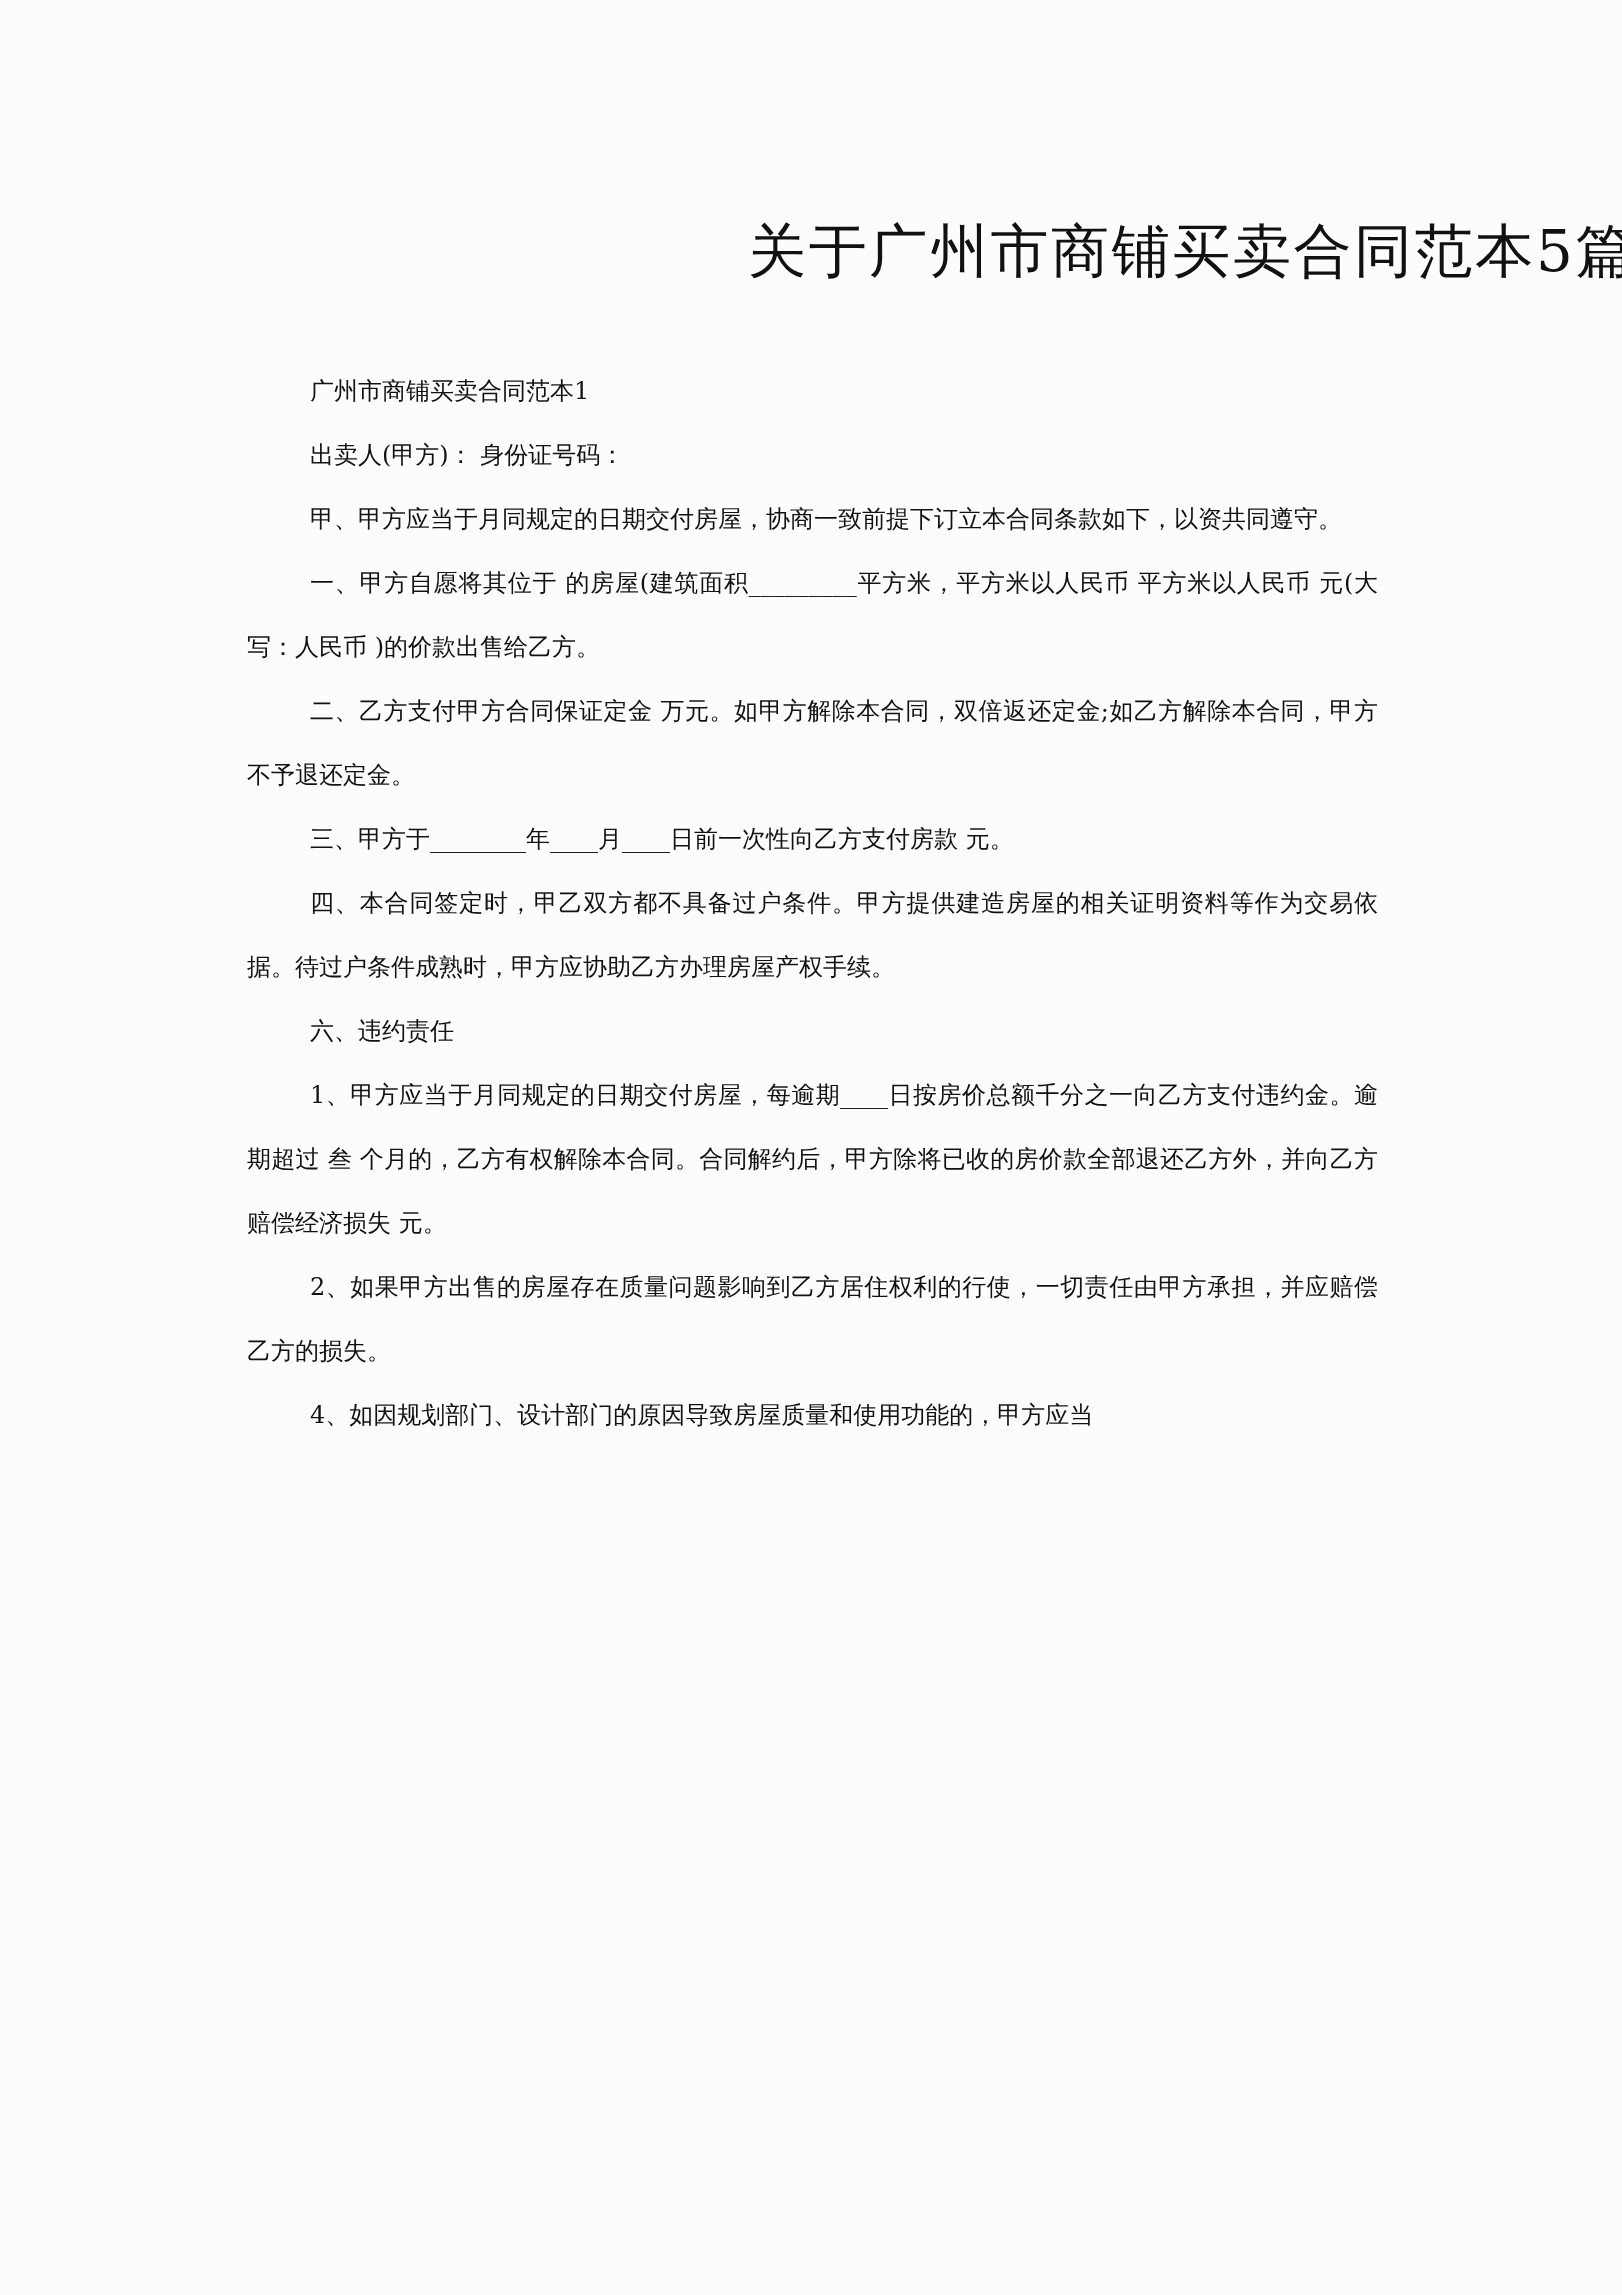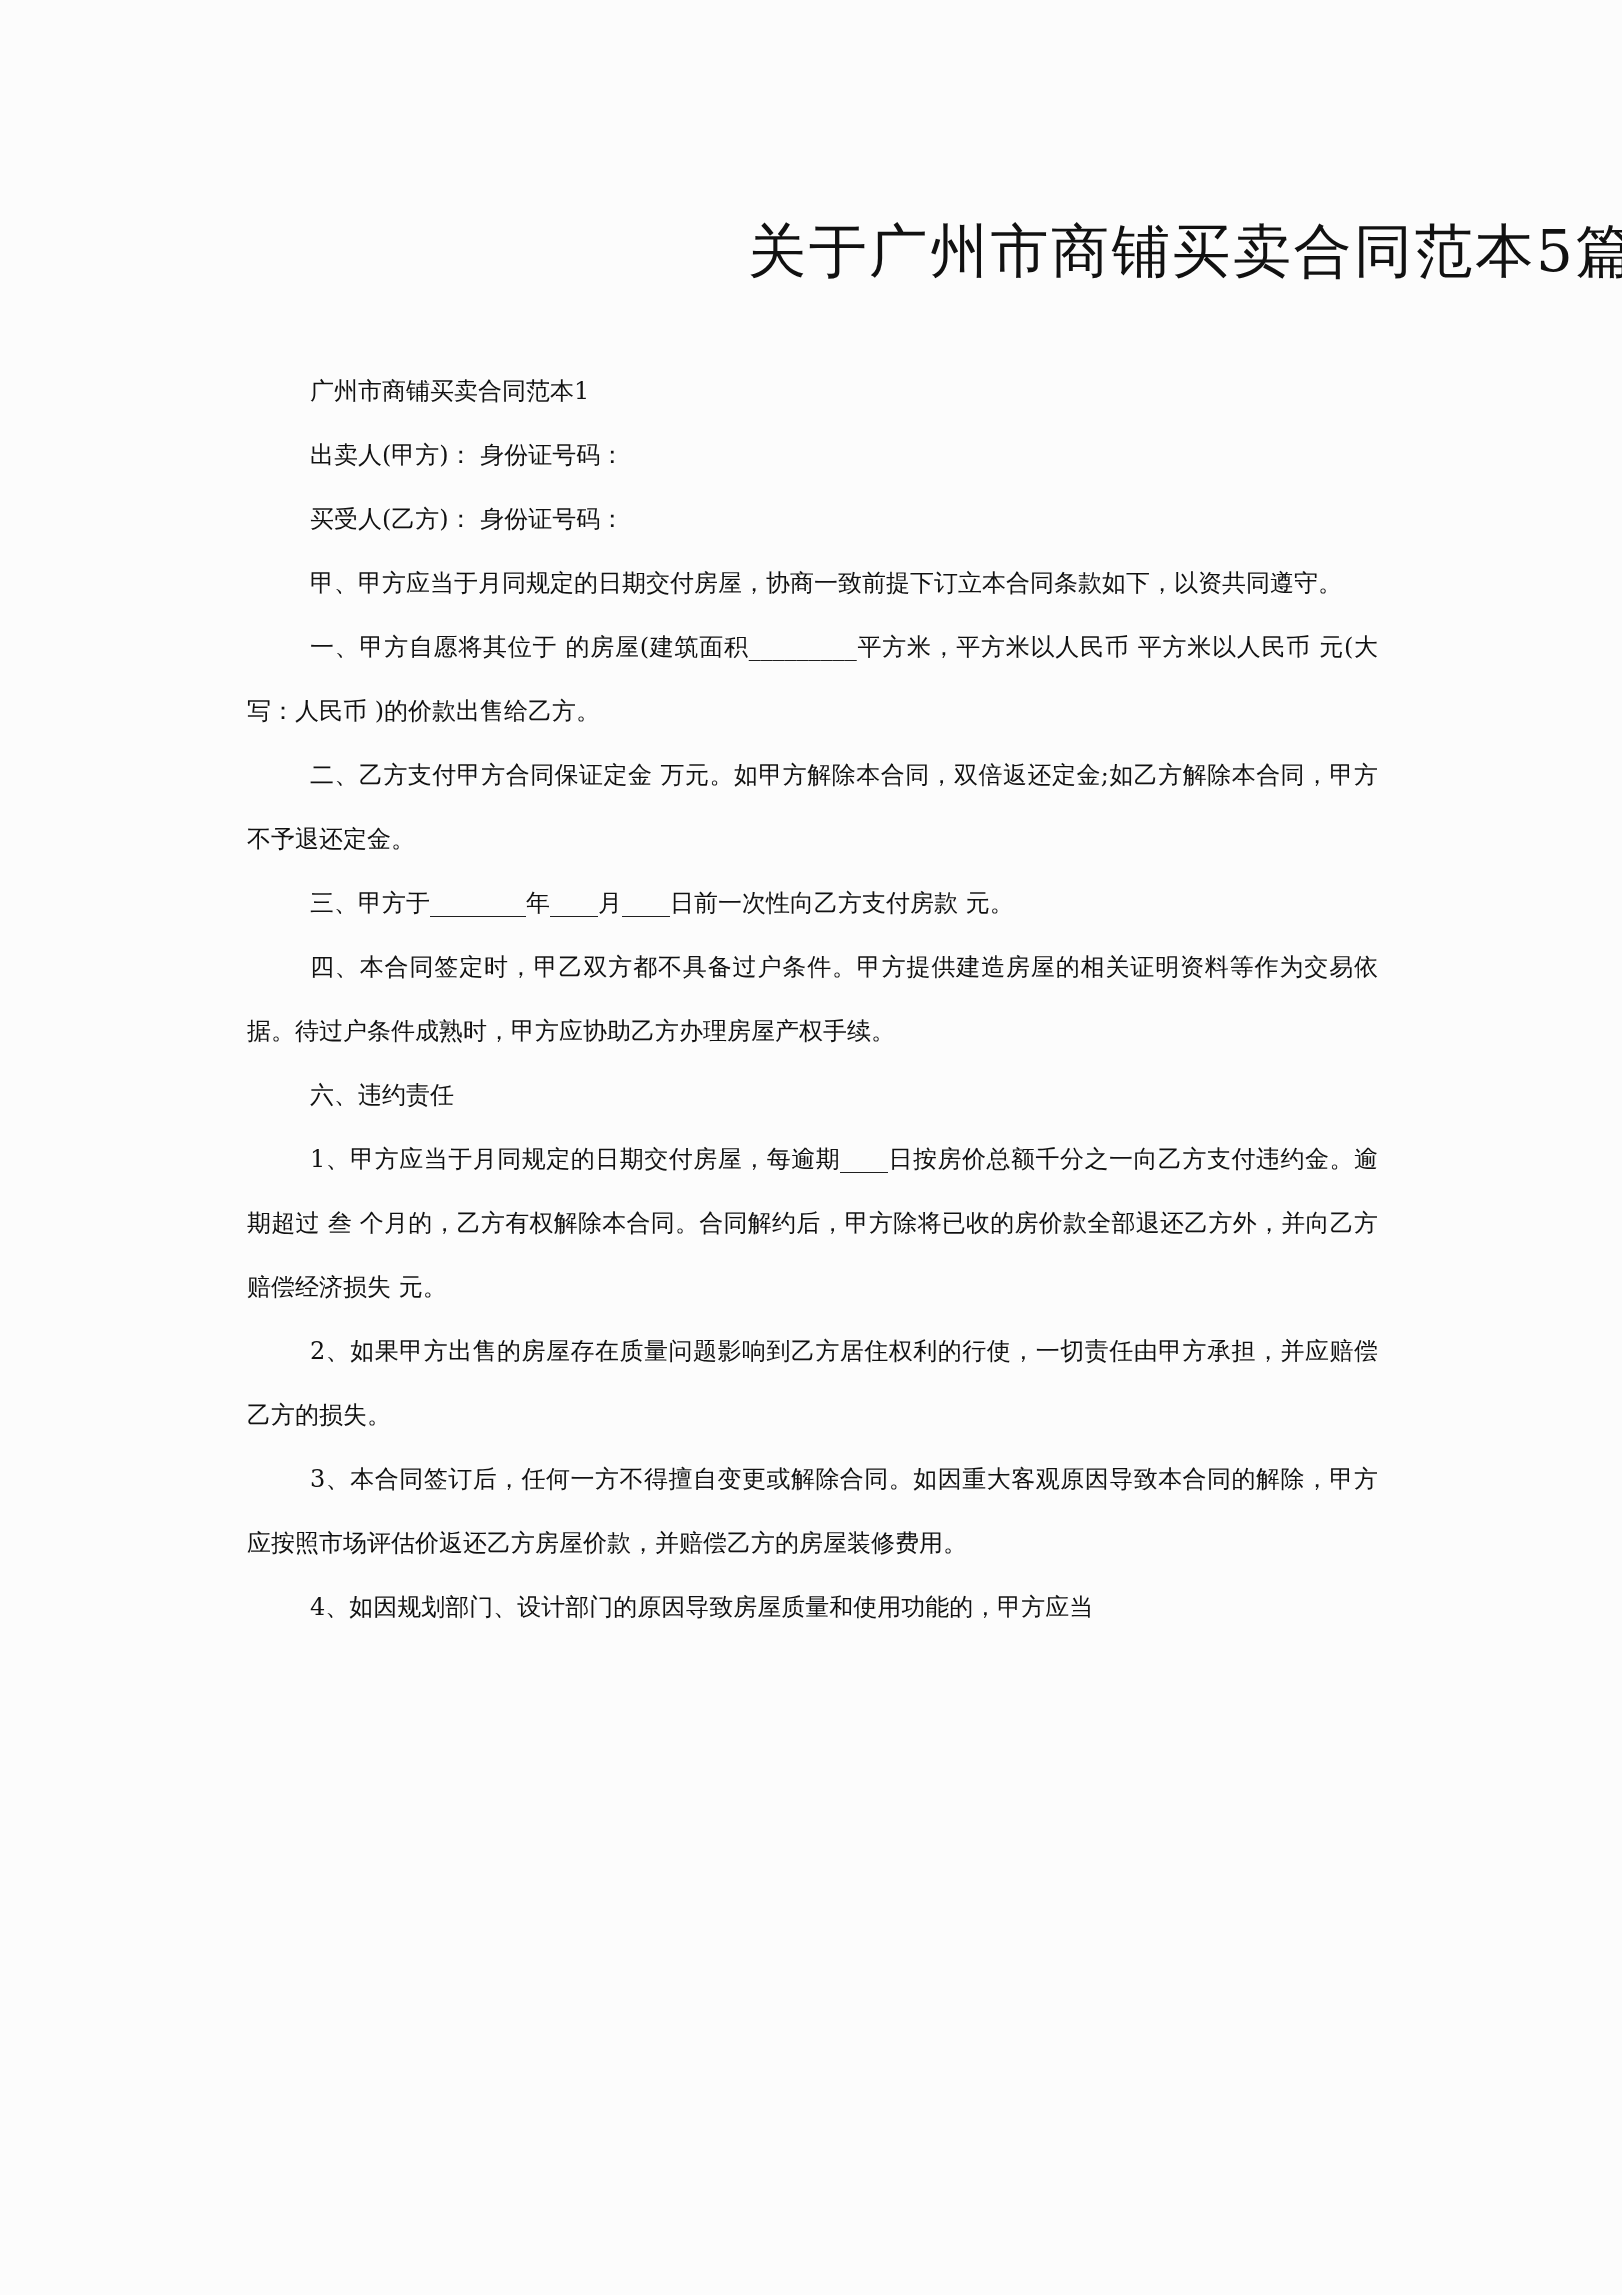--- a/index.html
+++ b/index.html
@@ -38,25 +38,23 @@
     }
   </style>
 </head>
 <body>
 
 <h1 class="page-title">关于广州市商铺买卖合同范本5篇</h1>
 
 <div class="content">
   <p class="para">广州市商铺买卖合同范本1</p>
   <p class="para">出卖人(甲方)： 身份证号码：</p>
-  <p class="para">买受人(乙方)： 身份证号码：</p>
   <p class="para">甲、甲方应当于月同规定的日期交付房屋，协商一致前提下订立本合同条款如下，以资共同遵守。</p>
   <p class="para">一、甲方自愿将其位于 的房屋(建筑面积_________平方米，平方米以人民币 平方米以人民币 元(大写：人民币 )的价款出售给乙方。</p>
   <p class="para">二、乙方支付甲方合同保证定金 万元。如甲方解除本合同，双倍返还定金;如乙方解除本合同，甲方不予退还定金。</p>
   <p class="para">三、甲方于________年____月____日前一次性向乙方支付房款 元。</p>
   <p class="para">四、本合同签定时，甲乙双方都不具备过户条件。甲方提供建造房屋的相关证明资料等作为交易依据。待过户条件成熟时，甲方应协助乙方办理房屋产权手续。</p>
   <p class="para">六、违约责任</p>
   <p class="para">1、甲方应当于月同规定的日期交付房屋，每逾期____日按房价总额千分之一向乙方支付违约金。逾期超过 叁 个月的，乙方有权解除本合同。合同解约后，甲方除将已收的房价款全部退还乙方外，并向乙方赔偿经济损失 元。</p>
   <p class="para">2、如果甲方出售的房屋存在质量问题影响到乙方居住权利的行使，一切责任由甲方承担，并应赔偿乙方的损失。</p>
-  <p class="para">3、本合同签订后，任何一方不得擅自变更或解除合同。如因重大客观原因导致本合同的解除，甲方应按照市场评估价返还乙方房屋价款，并赔偿乙方的房屋装修费用。</p>
   <p class="para">4、如因规划部门、设计部门的原因导致房屋质量和使用功能的，甲方应当</p>
 </div>
 
 
 </body></html>

